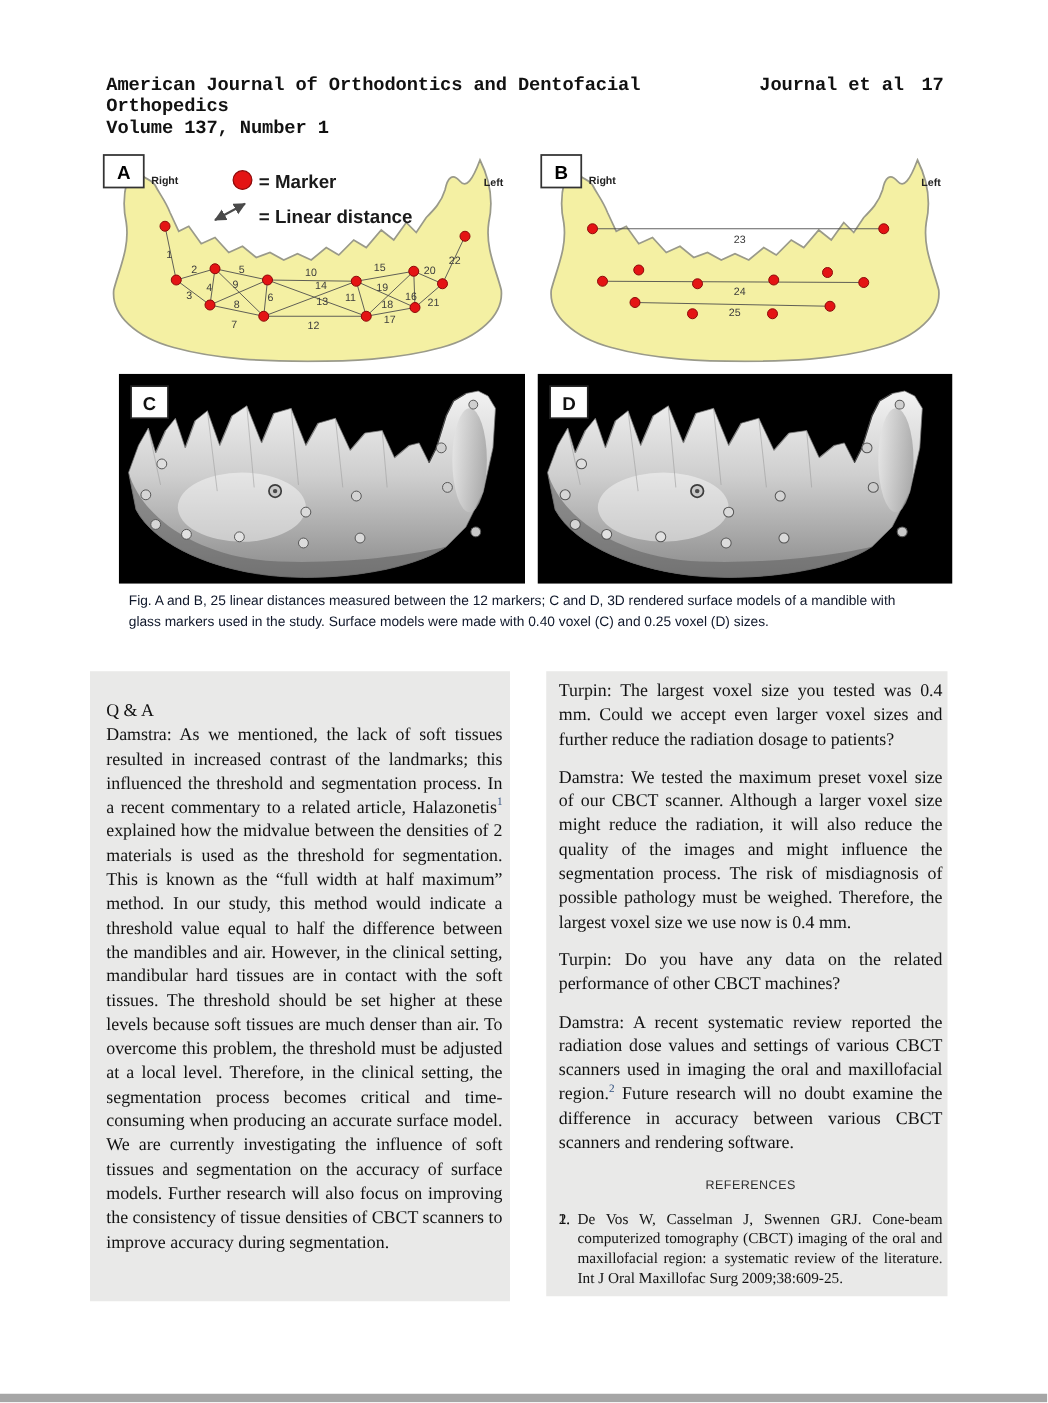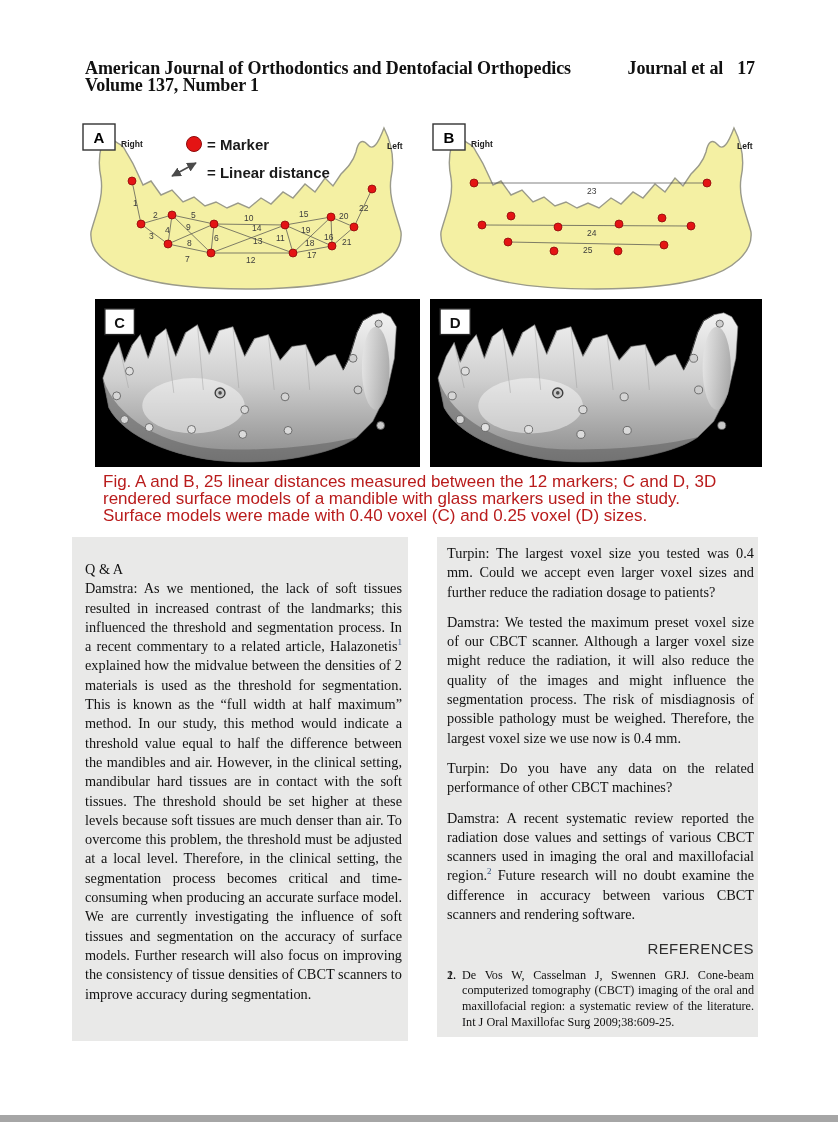--- a/index.html
+++ b/index.html
@@ -1,49 +1,49 @@
 <!DOCTYPE html>
 <html><head>
 <meta charset="utf-8">
 <style>
   html,body{margin:0;padding:0;background:#fff;}
   #page{position:relative;width:838px;height:1122px;background:#ffffff;overflow:hidden;
         font-family:"Liberation Serif", serif;color:#111;}
 
   
   .hdr{position:absolute;top:60px;left:85px;right:83px;display:flex;justify-content:space-between;
-       font-size:18px;line-height:17px;font-weight:bold;letter-spacing:-0.1px;}
+       font-size:15px;line-height:17px;font-weight:bold;letter-spacing:-0.1px;font-family:Liberation Mono, monospace;}
   .hdr-right{white-space:nowrap;}
   .hdr-right .pgnum{margin-left:14px;}
 
   
   .panel{position:absolute;}
   #panelA{left:75px;top:118px;width:342px;height:172px;}
   #panelB{left:425px;top:118px;width:342px;height:172px;}
   #panelC{left:95px;top:299px;width:325px;height:168px;}
   #panelD{left:430px;top:299px;width:332px;height:168px;}
   .panel svg{width:100%;height:100%;display:block;}
 
   
   .caption{position:absolute;left:103px;top:473px;width:640px;
-           font-family:"Liberation Sans", sans-serif;font-size:17px;line-height:17px;color:#b91c1c;}
+           font-family:"Liberation Sans", sans-serif;font-size:11px;line-height:17px;color:#0f172a;}
 
   
   .qabox{position:absolute;background:#e9e9e8;box-sizing:border-box;
          font-size:14.3px;line-height:19.3px;text-align:justify;}
   #qaleft {left:72px; top:537px;width:336px;height:504px;padding:23px 6px 8px 13px;}
   #qaright{left:437px;top:537px;width:321px;height:500px;padding:7px 4px 8px 10px;}
   .qabox p{margin:0;}
   .qabox p + p{margin-top:11px;}
   .qa-head{margin:0;}
   sup.ref{font-size:9px;color:#2f4f7f;vertical-align:super;line-height:0;}
 
   
-  .refs-head{font-family:"Liberation Sans", sans-serif;font-size:15px;letter-spacing:.4px;
-             color:#2e2e2e;margin:15px 0 9px 0;text-align:right;}
+  .refs-head{font-family:"Liberation Sans", sans-serif;font-size:10px;letter-spacing:.4px;
+             color:#2e2e2e;margin:15px 0 9px 0;text-align:center;}
   .reflist{margin:0;padding:0;list-style:none;font-size:12.2px;line-height:15.8px;text-align:justify;}
   .reflist li{position:relative;padding-left:15px;margin:0;}
   .refnum{position:absolute;left:0;top:0;}
 
   
   .page-edge{position:absolute;left:0;right:0;bottom:0;height:7px;background:#a6a6a6;}
 </style>
 </head>
 <body>
 

